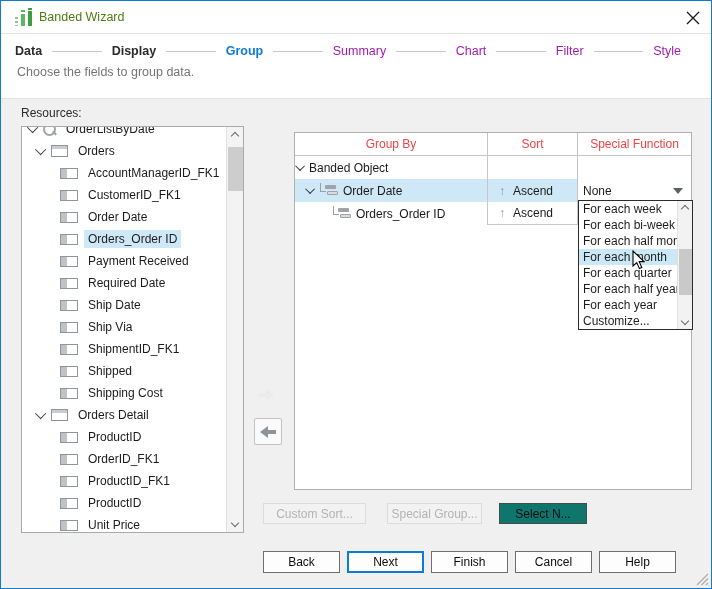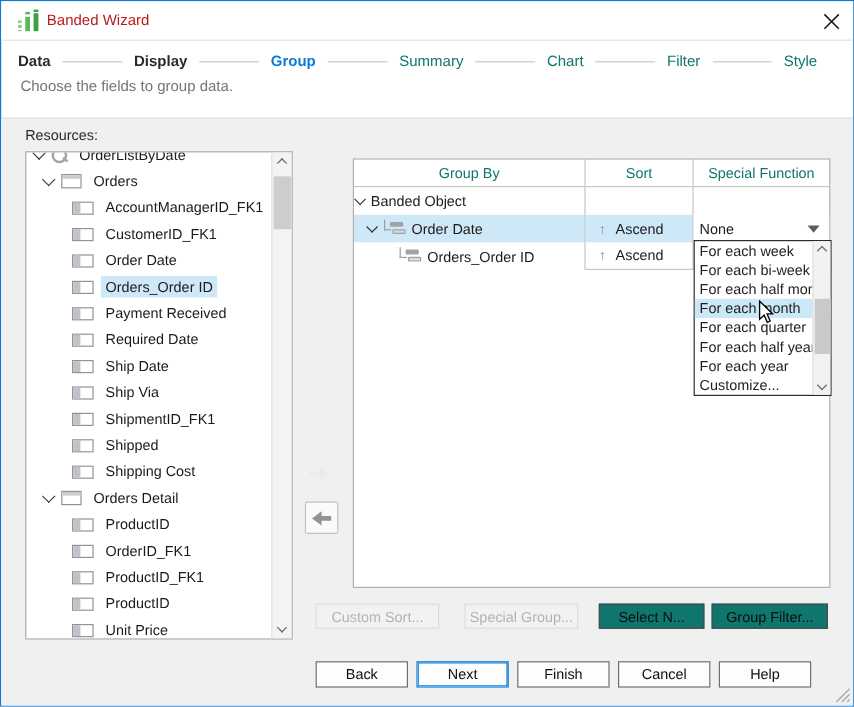--- a/index.html
+++ b/index.html
@@ -10,29 +10,29 @@
   }
   
   .titlebar { position:absolute; left:0; top:0; width:100%; height:33px; background:#fff; border-bottom:1px solid #e4e4e4; }
   .app-icon { position:absolute; left:13px; top:8px; width:19px; height:18px; }
   .app-icon i { position:absolute; bottom:1px; display:block; }
   .app-icon .b1 { left:1px; width:3px; height:9px; background:repeating-linear-gradient(#8ccb8e 0 2px, rgba(0,0,0,0) 2px 4px); }
   .app-icon .b2 { left:7px; width:4px; height:12px; background:#5cb860; }
   .app-icon .b2::before { content:""; position:absolute; top:-4px; left:0; width:4px; height:2px; background:#5cb860; }
   .app-icon .b3 { left:14px; width:4px; height:15px; background:#3d9f43; }
   .app-icon .b3::before { content:""; position:absolute; top:-3px; left:0; width:4px; height:2px; background:#3d9f43; }
-  .title-text { position:absolute; left:38px; top:9px; font-size:12.5px; color:#b91c1c; }
+  .title-text { position:absolute; left:38px; top:9px; font-size:12.5px; color:#4d7c0f; }
   .close-btn { position:absolute; right:6px; top:5px; width:24px; height:24px; cursor:pointer; }
   .close-btn svg { position:absolute; left:5px; top:5px; }
   
   .steps { position:absolute; left:0; top:40px; width:100%; height:20px; display:flex; align-items:center; padding:0 30px 0 14px; }
   .step { white-space:nowrap; font-size:12.5px; }
   .step.done   { font-weight:bold; color:#2b2b2b; }
   .step.active { font-weight:bold; color:#0b7bd7; }
-  .step.future { color:#0f766e; }
+  .step.future { color:#a21caf; }
   .dash { flex:1; height:1px; background:#c9c9c9; margin:0 10px; }
   .subtitle { position:absolute; left:16px; top:64px; color:#757575; font-size:12.5px; }
   
   .content { position:absolute; left:0; top:97px; width:100%; height:492px; background:#f0f0f0; border-top:1px solid #e2e2e2; }
   .res-label { position:absolute; left:20px; top:7px; color:#2a2a2a; }
   
   .tree { position:absolute; left:20px; top:27px; width:223px; height:407px; background:#fff; border:1px solid #aaaaaa; overflow:hidden; }
   .tree-inner { position:absolute; left:0; top:-9px; width:205px; }
   .trow { height:22px; display:flex; align-items:center; white-space:nowrap; cursor:default; }
   .trow.d0 { padding-left:8px; }
@@ -61,21 +61,21 @@
   .xfer-right { position:absolute; left:251px; top:283px; width:27px; height:25px; display:flex; align-items:center; justify-content:center; }
   .xfer-left { position:absolute; left:253px; top:319px; width:28px; height:27px; background:#fafafa; border:1px solid #c3c3c3; border-radius:2px; display:flex; align-items:center; justify-content:center; cursor:pointer; }
   
   .move-up { position:absolute; left:637px; top:103px; width:25px; height:25px; display:flex; align-items:center; justify-content:center; }
   .move-down { position:absolute; left:665px; top:102px; width:27px; height:27px; background:#f5f5f5; border:1px solid #b9b9b9; border-radius:2px; display:flex; align-items:center; justify-content:center; cursor:pointer; }
   
   .gtable { position:absolute; left:293px; top:33px; width:398px; height:358px; background:#fff; border:1px solid #b0b0b0; }
   .grow { display:flex; height:23px; }
   .gc { height:23px; display:flex; align-items:center; overflow:hidden; white-space:nowrap; }
   .c1 { width:193px; } .c2 { width:90px; } .c3 { width:113px; flex:1; }
-  .ghead .gc { justify-content:center; border-bottom:1px solid #c6c6c6; color:#0f766e;text-align:center; }
+  .ghead .gc { justify-content:center; border-bottom:1px solid #c6c6c6; color:#ef4444;text-align:center; }
   .ghead .c1, .ghead .c2, .grow .c1, .grow .c2 { border-right:1px solid #c6c6c6; }
   .grow.sel .c1, .grow.sel .c2 { background:#cfe8f8; }
   .gchev { width:7px; height:7px; border-left:1.5px solid #333; border-bottom:1.5px solid #333; transform:rotate(-45deg) translateY(-2px); margin-right:4px; flex:none; }
   .band-icon { position:relative; width:19px; height:14px; flex:none; margin-right:5px; }
   .band-icon::before { content:""; position:absolute; left:1px; top:-1px; width:5px; height:8px; border-left:1px solid #9aa0a6; border-bottom:1px solid #9aa0a6; }
   .band-icon .bb1 { position:absolute; left:6px; top:1px; width:11px; height:4px; background:#9fa3a7; border-radius:1px; }
   .band-icon .bb2 { position:absolute; left:8px; top:7px; width:11px; height:4px; background:#d9dbdd; border:1px solid #9fa3a7; border-radius:1px; }
   .r1 .c1 { padding-left:3px; }
   .r2 .c1 { padding-left:13px; }
   .r3 .c1 { padding-left:37px; }
@@ -328,21 +328,20 @@
       </div>
     </div>
 
     <svg class="cursor" width="14" height="20" viewBox="0 0 14 20">
       <path d="M2 1 L2 16 L5.8 12.6 L8.4 18.6 L10.8 17.5 L8.2 11.6 L13 11.6 Z" fill="#ffffff" stroke="#000000" stroke-width="1.1"></path>
     </svg>
 
     <div class="auxbtn disabled" style="left:262px;width:103px;">Custom Sort...</div>
     <div class="auxbtn disabled" style="left:386px;width:95px;">Special Group...</div>
     <div class="auxbtn enabled" style="left:498px;width:88px;">Select N...</div>
-    <div class="auxbtn enabled" style="left:592px;width:97px;">Group Filter...</div>
 
     <div class="dlgbtn" style="left:262px;">Back</div>
     <div class="dlgbtn focused" style="left:346px;">Next</div>
     <div class="dlgbtn" style="left:430px;">Finish</div>
     <div class="dlgbtn" style="left:514px;">Cancel</div>
     <div class="dlgbtn" style="left:598px;">Help</div>
   </div>
 
   <svg class="grip" width="13" height="13" viewBox="0 0 13 13">
     <path d="M12 1 L1 12 M12 5.5 L5.5 12 M12 10 L10 12" stroke="#ababab" stroke-width="1.2" fill="none"></path>

